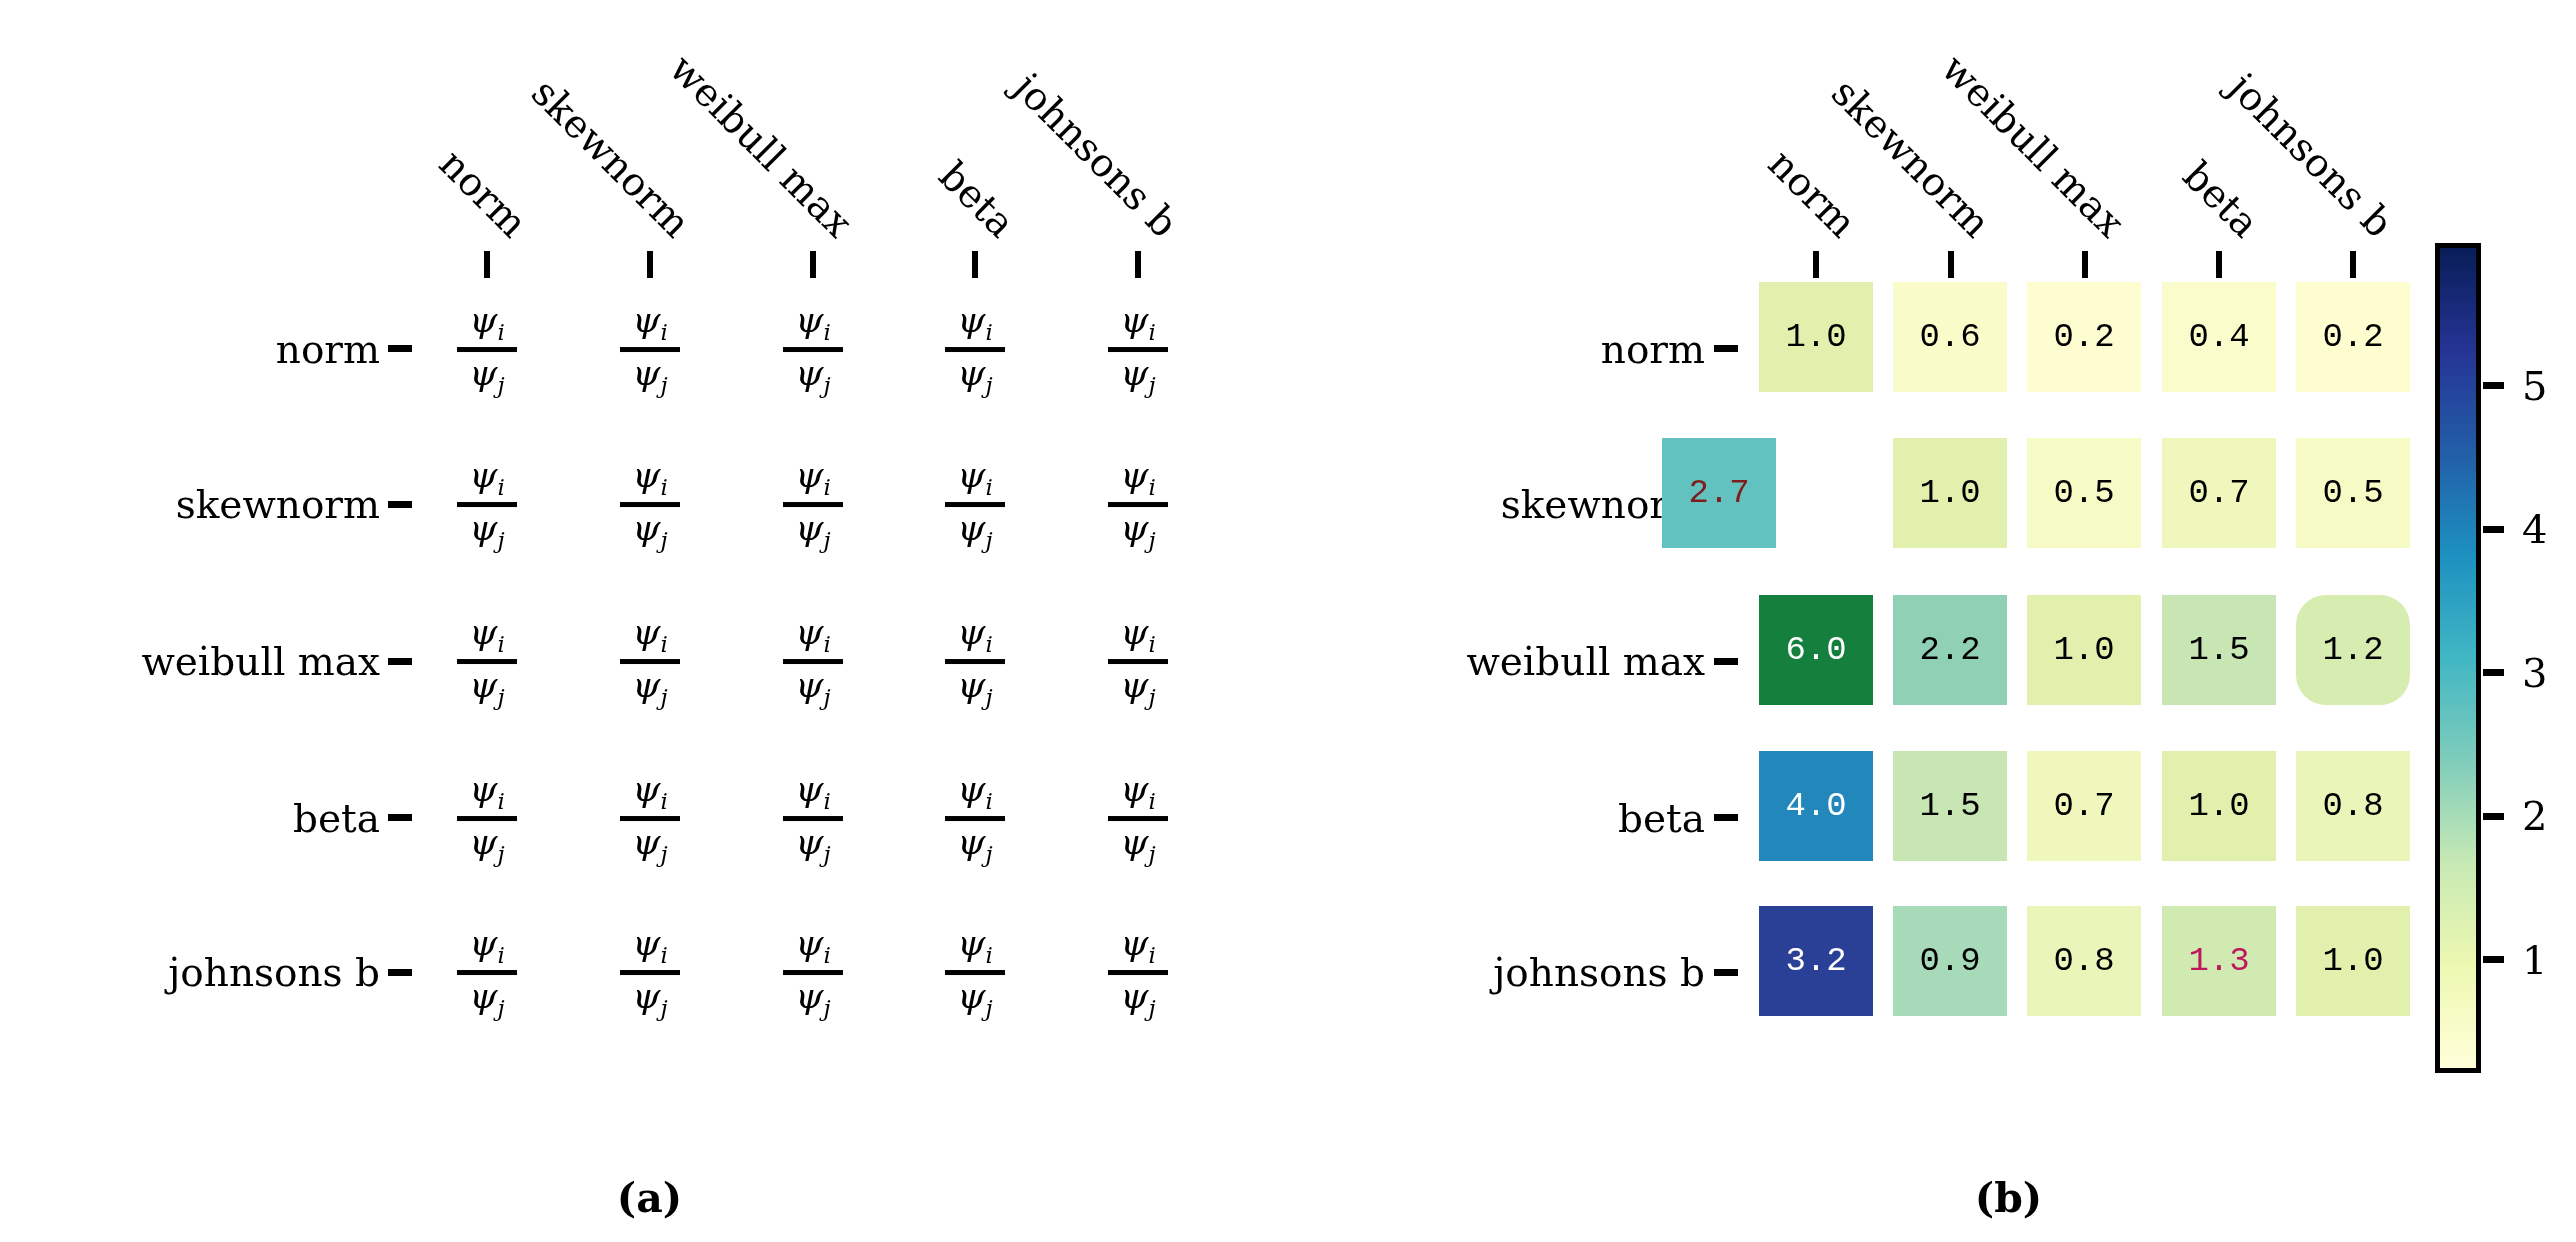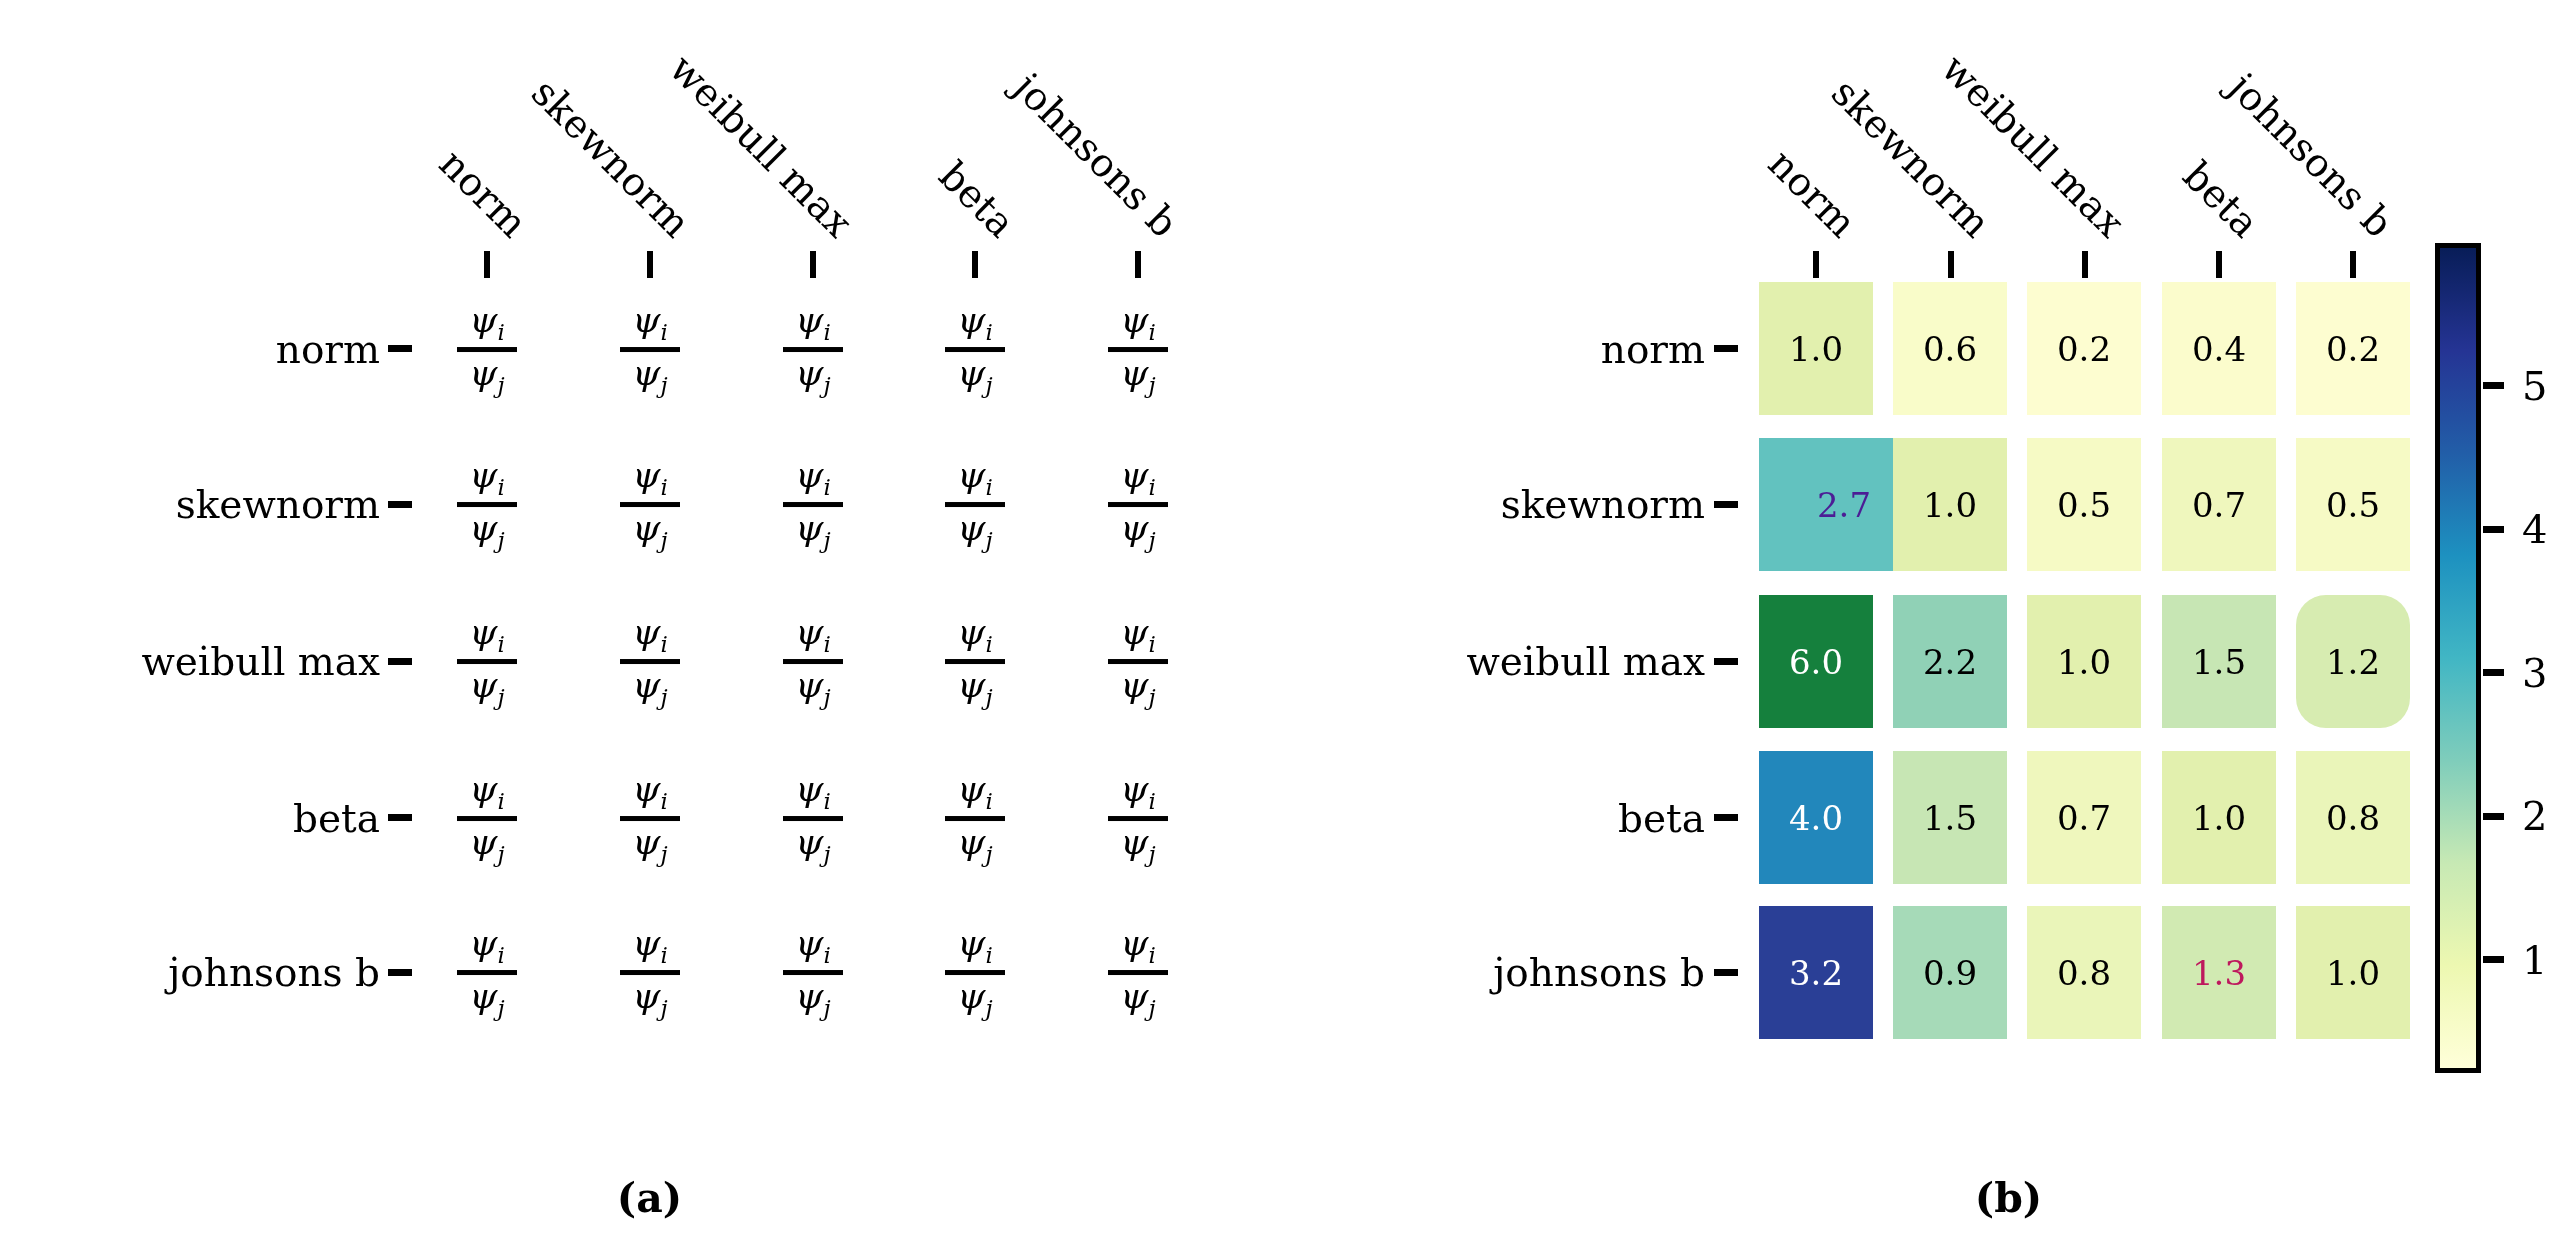--- a/index.html
+++ b/index.html
@@ -16,22 +16,22 @@
   .row-tick{position:absolute;width:24px;height:7.1px;background:#000;}
 
   
   .frac{position:absolute;width:88px;display:flex;flex-direction:column;
         align-items:center;transform:translate(-50%,-50%);}
   .frac .num,.frac .den{font-style:italic;font-size:36px;line-height:1.05;}
   .frac sub{font-size:23px;font-style:italic;}
   .frac .bar{width:60px;height:5px;background:#000;margin:2.9px 0 1.4px 0;}
 
   
-  .hm-cell{position:absolute;width:114px;height:133px;display:flex;
-           align-items:center;justify-content:center;font-size:34px;}
+  .hm-cell{position:absolute;width:114px;height:110px;display:flex;
+           align-items:center;justify-content:center;font-size:34px;font-family:Liberation Mono, monospace;}
 
   
   #colorbar{position:absolute;left:2435px;top:243px;width:36px;height:820px;
             border:5.7px solid #000;}
   .cb-tick{position:absolute;width:21.4px;height:7.1px;background:#000;left:2483px;}
   .cb-tick-label{position:absolute;left:2522px;transform:translateY(-50%);
                  font-size:40px;}
 
   
   .caption{position:absolute;width:157px;text-align:center;top:1174px;
@@ -202,21 +202,21 @@
       <div class="col-label" style="right: 206px; bottom: 997px;">johnsons b</div>
       <div class="row-tick" style="left: 1714px; top: 345px;"></div>
       <div class="row-label" style="right: 871px; top: 349px;">norm</div>
       <div class="hm-cell" style="left: 1759px; top: 282px; background: rgb(226, 240, 174); color: rgb(0, 0, 0);">1.0</div>
       <div class="hm-cell" style="left: 1893px; top: 282px; background: rgb(249, 252, 201); color: rgb(0, 0, 0);">0.6</div>
       <div class="hm-cell" style="left: 2027px; top: 282px; background: rgb(253, 253, 208); color: rgb(0, 0, 0);">0.2</div>
       <div class="hm-cell" style="left: 2162px; top: 282px; background: rgb(251, 252, 204); color: rgb(0, 0, 0);">0.4</div>
       <div class="hm-cell" style="left: 2296px; top: 282px; background: rgb(253, 253, 208); color: rgb(0, 0, 0);">0.2</div>
       <div class="row-tick" style="left: 1714px; top: 501px;"></div>
       <div class="row-label" style="right: 871px; top: 504px;">skewnorm</div>
-      <div class="hm-cell" style="left: 1759px; top: 438px; background: rgb(98, 194, 191); color: #4c1d95; padding-left: 28px;">2.7</div>
+      <div class="hm-cell" style="left: 1662px; top: 438px; background: rgb(98, 194, 191); color: #7f1d1d;">2.7</div>
       <div class="hm-cell" style="left: 1893px; top: 438px; background: rgb(226, 240, 174); color: rgb(0, 0, 0);">1.0</div>
       <div class="hm-cell" style="left: 2027px; top: 438px; background: rgb(246, 250, 197); color: rgb(0, 0, 0);">0.5</div>
       <div class="hm-cell" style="left: 2162px; top: 438px; background: rgb(239, 247, 189); color: rgb(0, 0, 0);">0.7</div>
       <div class="hm-cell" style="left: 2296px; top: 438px; background: rgb(246, 250, 197); color: rgb(0, 0, 0);">0.5</div>
       <div class="row-tick" style="left: 1714px; top: 658px;"></div>
       <div class="row-label" style="right: 871px; top: 661px;">weibull max</div>
       <div class="hm-cell" style="left: 1759px; top: 595px; background: #15803d; color: rgb(255, 255, 255);">6.0</div>
       <div class="hm-cell" style="left: 1893px; top: 595px; background: rgb(144, 209, 182); color: rgb(0, 0, 0);">2.2</div>
       <div class="hm-cell" style="left: 2027px; top: 595px; background: rgb(226, 240, 174); color: rgb(0, 0, 0);">1.0</div>
       <div class="hm-cell" style="left: 2162px; top: 595px; background: rgb(199, 230, 180); color: rgb(0, 0, 0);">1.5</div>

